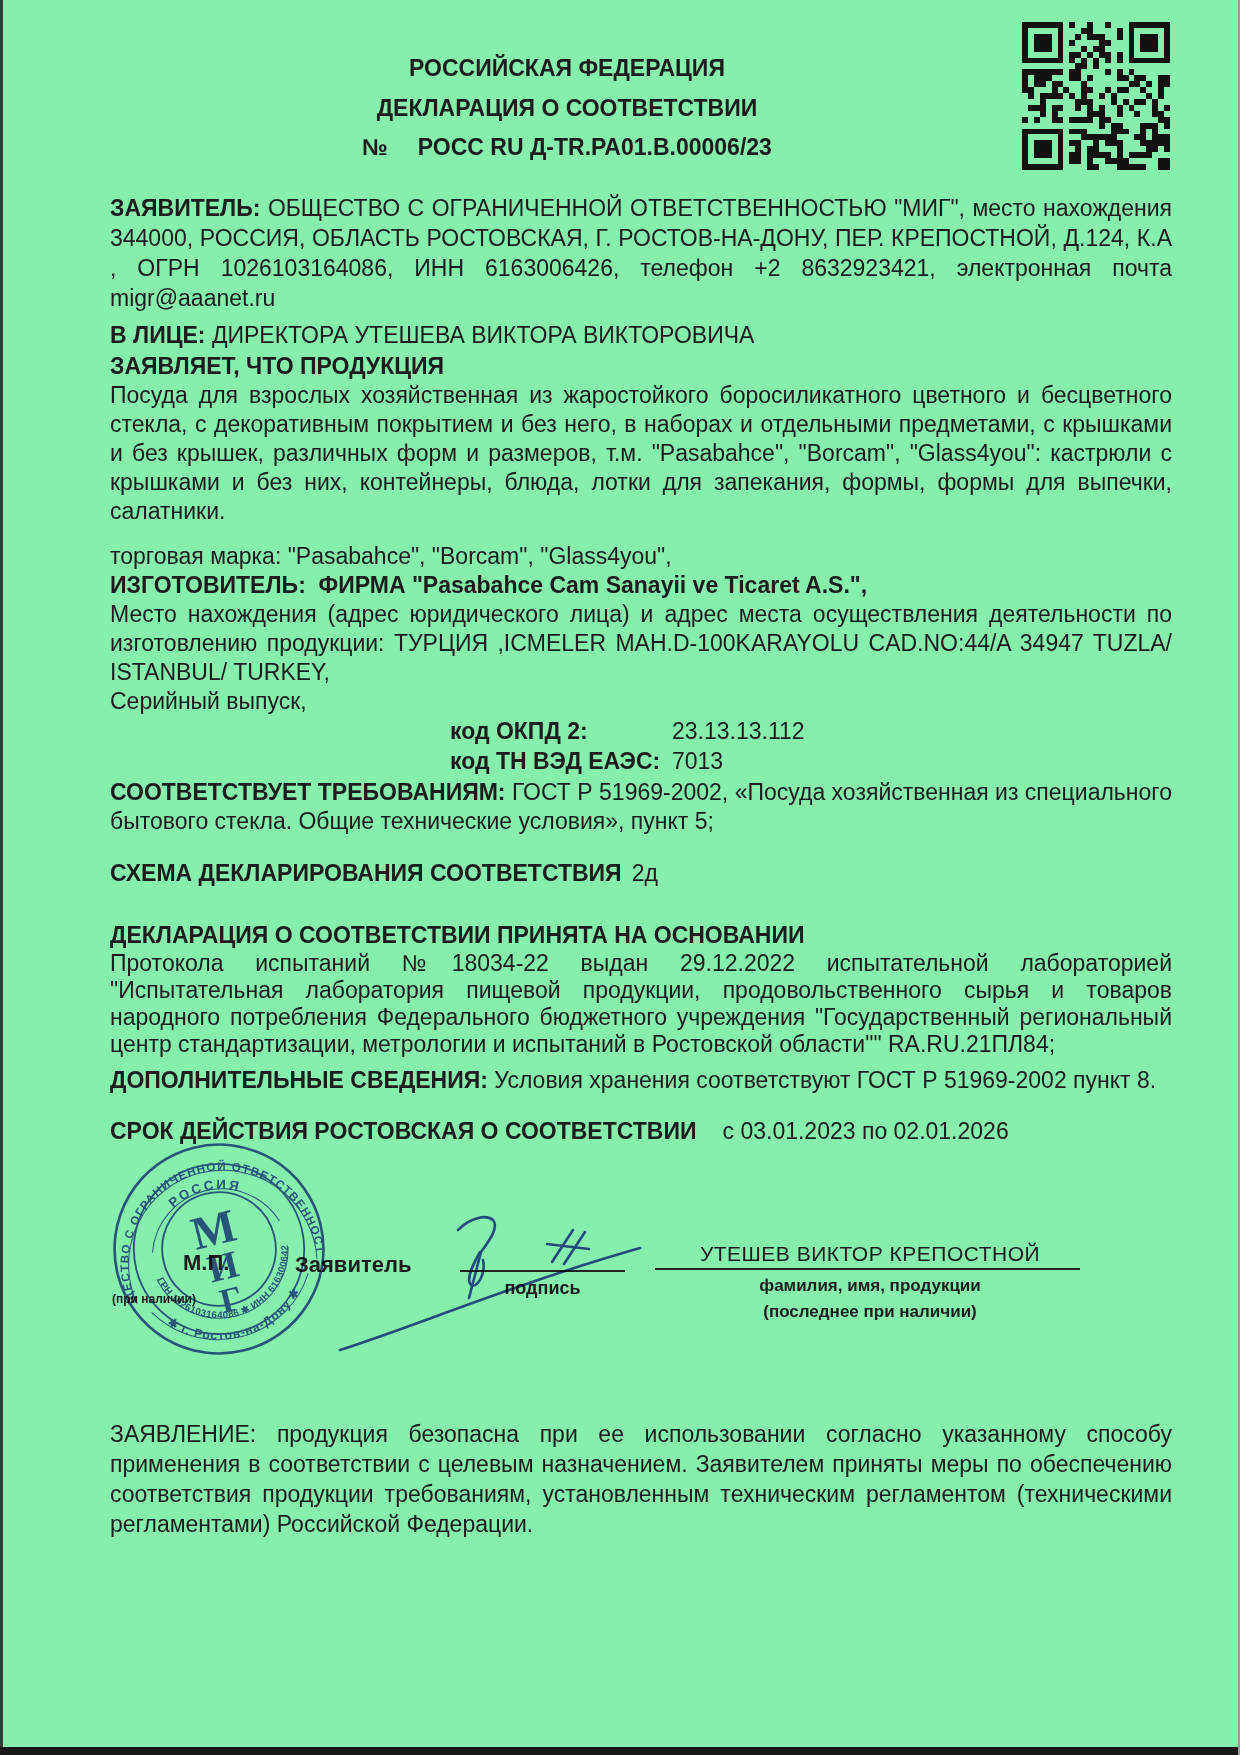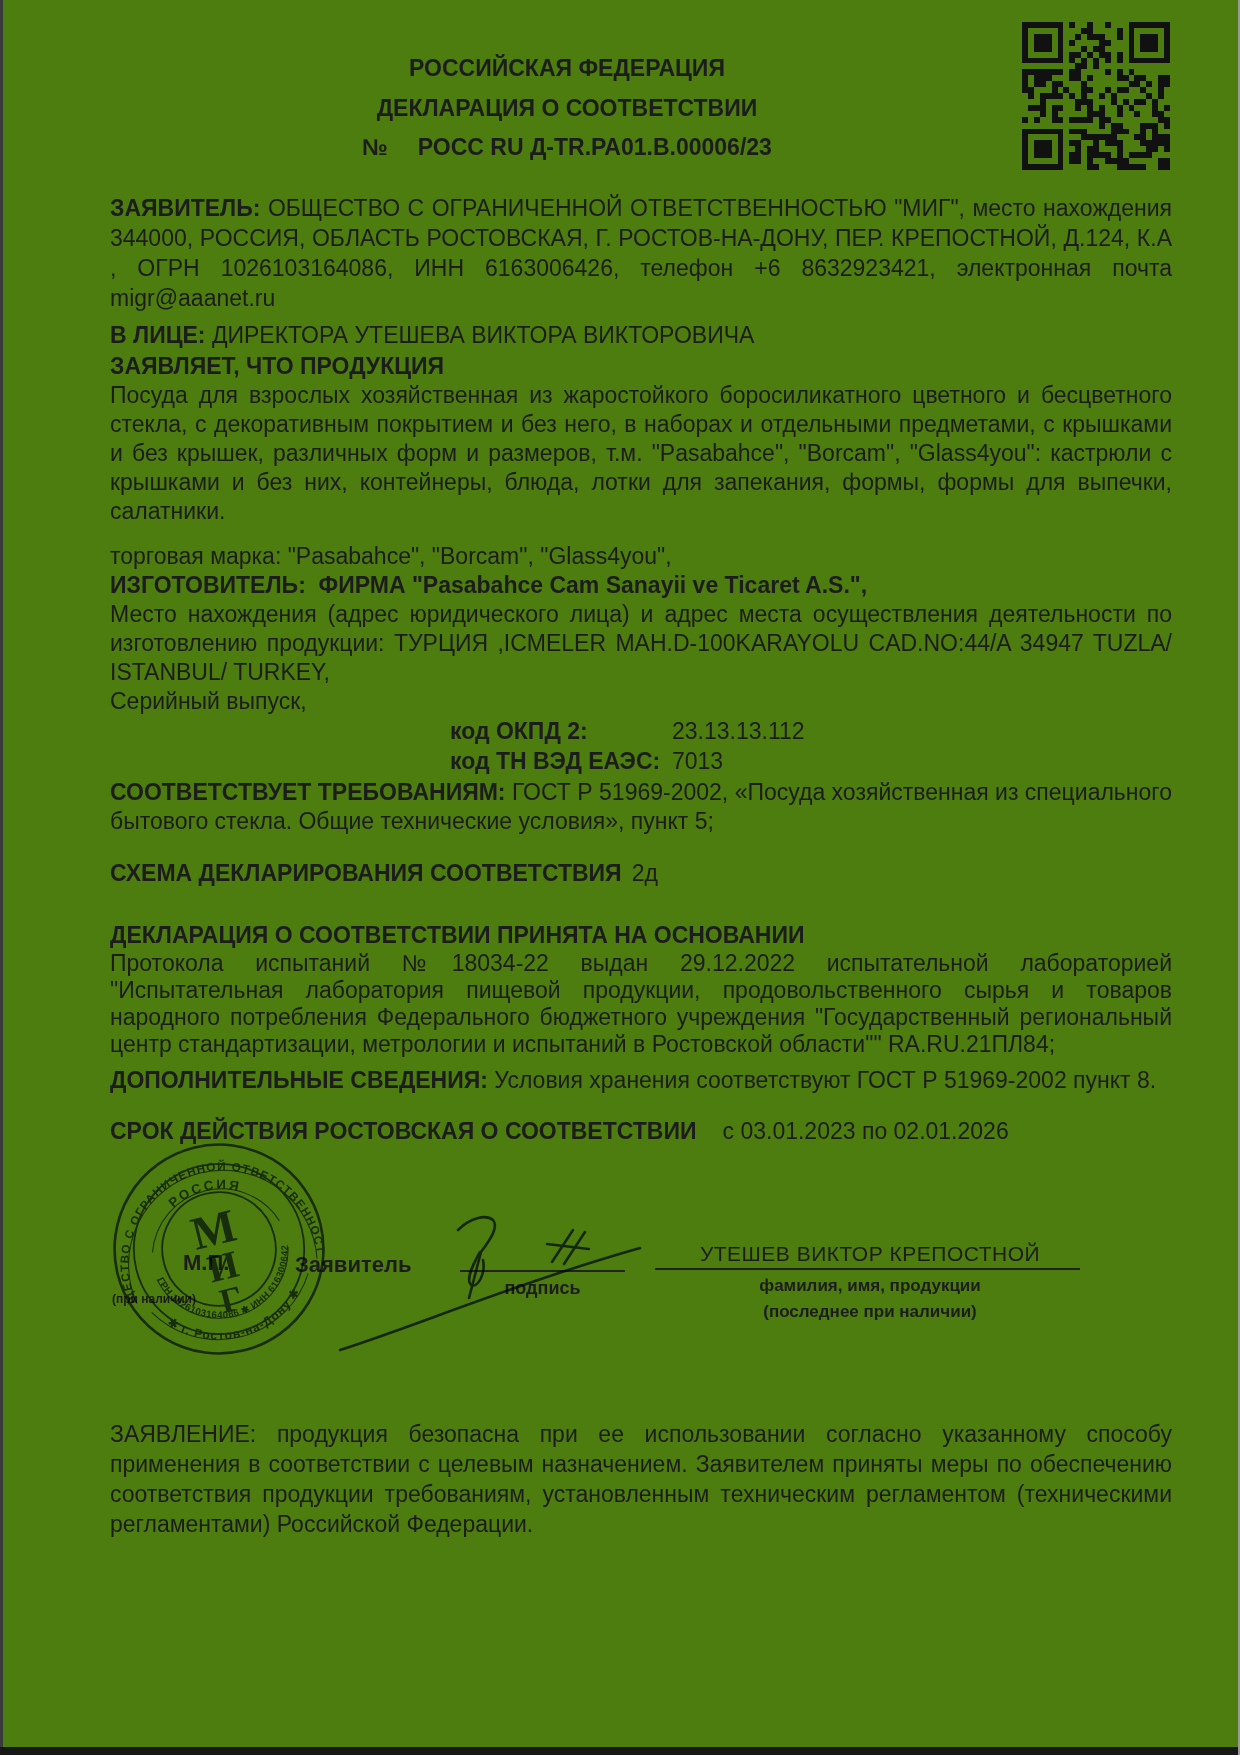--- a/index.html
+++ b/index.html
@@ -1,17 +1,17 @@
 <!DOCTYPE html>
 <html><head>
 <meta charset="utf-8">
 <style>
   html,body{margin:0;padding:0;background:#e8e8e8;}
   .page{
-    position:relative;width:1240px;height:1755px;background:#4d7c0f;
+    position:relative;width:1240px;height:1755px;background:#86efac;
     font-family:"Liberation Sans",sans-serif;color:#1c1c1c;overflow:hidden;
   }
   
   .edge-left{position:absolute;left:0;top:0;width:3px;height:1755px;background:#3a3a3a;}
   .edge-bottom{position:absolute;left:0;top:1747px;width:1240px;height:8px;background:#181818;}
   .edge-right{position:absolute;right:0;top:0;width:2px;height:1755px;background:#9a9a9a;}
 
   .content{position:absolute;left:110px;right:68px;top:0;}
   p{margin:0;font-size:23px;line-height:29px;}
   .b{font-weight:700;}
@@ -374,21 +374,21 @@
     </svg>
 
   <div class="content">
 
     <div class="doc-header">
       <p>РОССИЙСКАЯ ФЕДЕРАЦИЯ</p>
       <p class="hdr-title">ДЕКЛАРАЦИЯ О СООТВЕТСТВИИ</p>
       <p class="hdr-number"><span>№</span><span class="num">РОСС RU Д-TR.РА01.В.00006/23</span></p>
     </div>
 
-    <p class="applicant just"><span class="b">ЗАЯВИТЕЛЬ:</span> <span>ОБЩЕСТВО С ОГРАНИЧЕННОЙ ОТВЕТСТВЕННОСТЬЮ "МИГ",</span> <span>место нахождения 344000, РОССИЯ, ОБЛАСТЬ РОСТОВСКАЯ, Г. РОСТОВ-НА-ДОНУ, ПЕР. КРЕПОСТНОЙ, Д.124, К.А , ОГРН 1026103164086, ИНН 6163006426, телефон +6 8632923421, электронная почта migr@aaanet.ru</span></p>
+    <p class="applicant just"><span class="b">ЗАЯВИТЕЛЬ:</span> <span>ОБЩЕСТВО С ОГРАНИЧЕННОЙ ОТВЕТСТВЕННОСТЬЮ "МИГ",</span> <span>место нахождения 344000, РОССИЯ, ОБЛАСТЬ РОСТОВСКАЯ, Г. РОСТОВ-НА-ДОНУ, ПЕР. КРЕПОСТНОЙ, Д.124, К.А , ОГРН 1026103164086, ИНН 6163006426, телефон +2 8632923421, электронная почта migr@aaanet.ru</span></p>
 
     <p class="rep-line"><span class="b">В ЛИЦЕ:</span> <span>ДИРЕКТОРА УТЕШЕВА ВИКТОРА ВИКТОРОВИЧА</span></p>
 
     <p class="declares-h">ЗАЯВЛЯЕТ, ЧТО ПРОДУКЦИЯ</p>
 
     <p class="just">Посуда для взрослых хозяйственная из жаростойкого боросиликатного цветного и бесцветного стекла, с декоративным покрытием и без него, в наборах и отдельными предметами, с крышками и без крышек, различных форм и размеров, т.м. "Pasabahce", "Borcam", "Glass4you": кастрюли с крышками и без них, контейнеры, блюда, лотки для запекания, формы, формы для выпечки, салатники.</p>
 
     <p class="trademark">торговая марка: "Pasabahce", "Borcam", "Glass4you",</p>
 
     <p><span class="b">ИЗГОТОВИТЕЛЬ:</span>&nbsp; <span class="b">ФИРМА "Pasabahce Cam Sanayii ve Ticaret A.S.",</span></p>

